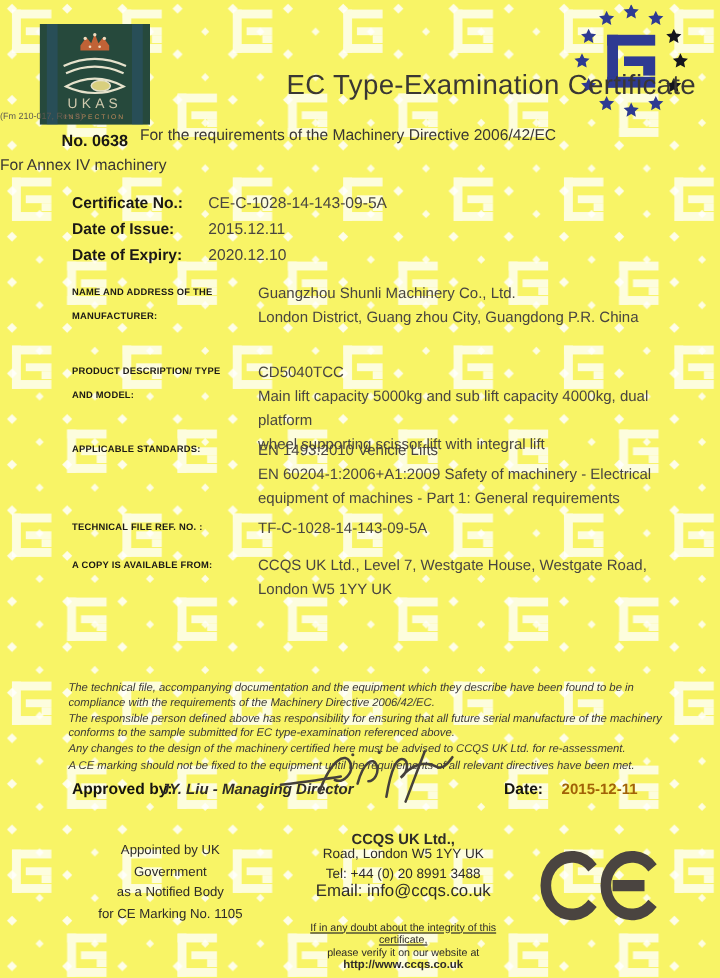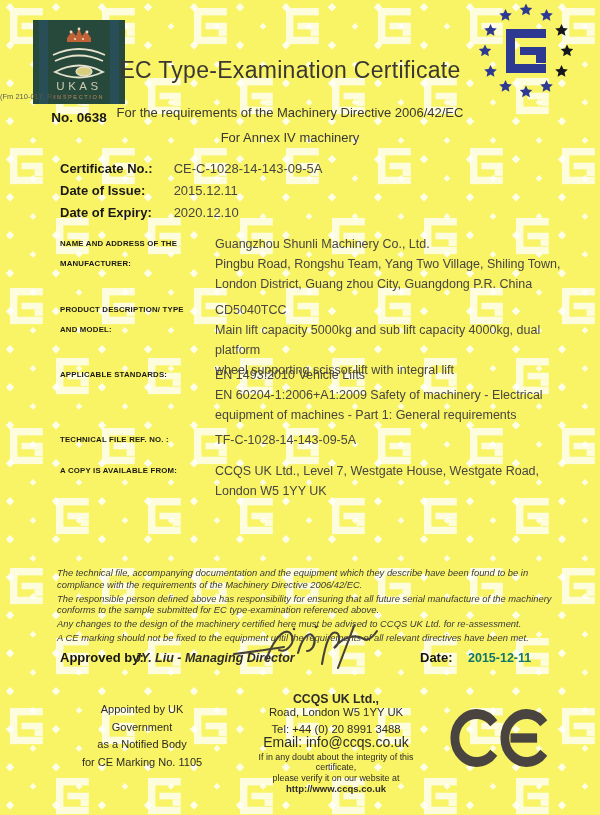--- a/index.html
+++ b/index.html
@@ -6,25 +6,25 @@
   body{width:600px;height:815px;font-family:"Liberation Sans",sans-serif;}
   .page{position:relative;width:600px;height:815px;overflow:hidden;
         background:var(--paper-yellow,#f8f466);}
   .bg{position:absolute;left:0;top:0;z-index:0;}
   .abs{position:absolute;z-index:2;}
 
   
   .ukas-box{left:33px;top:20px;width:92px;height:84px;border-radius:10px;}
   .ukas-no{left:20px;top:110px;width:118px;text-align:center;
            font-size:13.5px;font-weight:bold;color:#191713;}
-  .title{left:0;right:20px;top:57px;text-align:center;font-size:23px;
+  .title{left:0;right:20px;top:57px;text-align:right;font-size:23px;
          color:var(--ink-dark,#3a3733);letter-spacing:.3px;}
   .formref{left:0;right:20px;top:92px;text-align:left;font-size:7.5px;color:#5c5850;}
   .sub1{left:0;right:20px;top:105px;text-align:center;font-size:13px;color:var(--ink-dark,#3a3733);}
-  .sub2{left:0;right:20px;top:130px;text-align:center;font-size:13px;color:var(--ink-dark,#3a3733);}
+  .sub2{left:0;right:20px;top:130px;text-align:left;font-size:13px;color:var(--ink-dark,#3a3733);}
   .eu-logo{left:477px;top:4px;}
 
   
   .crow{left:60px;height:22px;line-height:22px;font-size:13px;white-space:nowrap;}
   .clabel{display:inline-block;width:110px;font-weight:bold;color:var(--label-black,#1b1815);}
   .cvalue{color:var(--text-gray,#494540);}
 
   
   .field{left:0;width:600px;}
   .flabel{position:absolute;left:60px;width:150px;font-size:7.8px;font-weight:bold;
@@ -35,32 +35,32 @@
   
   .legal{left:57px;top:567px;width:514px;}
   .legal p{margin:0 0 2.5px 0;font-style:italic;font-size:9.4px;line-height:11.5px;
            color:#3c3936;}
 
   
   .app-label{left:60px;top:650px;font-size:13px;font-weight:bold;color:#15130f;}
   .app-name{left:134px;top:651px;font-size:12.5px;font-weight:bold;font-style:italic;color:#2e2b27;}
   .sig{left:230px;top:620px;}
   .date-label{left:420px;top:650px;font-size:13px;font-weight:bold;color:#15130f;}
-  .date-value{left:468px;top:651px;font-size:12.5px;font-weight:bold;color:#0f766e;}
+  .date-value{left:468px;top:651px;font-size:12.5px;font-weight:bold;color:#a16207;}
 
   
   .nb{left:70px;top:701px;width:144px;text-align:center;font-size:11px;
       line-height:17.5px;color:#2e2b28;}
   .co{left:238px;top:692px;width:196px;text-align:center;color:#2e2b28;}
   .co-name{font-size:12.3px;font-weight:bold;line-height:14px;}
   .co-addr{font-size:11.3px;line-height:13.5px;}
   .co-tel{font-size:11.3px;line-height:13.5px;margin-top:3px;}
   .co-email{font-size:14px;line-height:13.5px;}
   .co-note{font-size:8.9px;line-height:10.5px;}
-  .co-note.first{margin-top:2px;}
+  .co-note.first{margin-top:18px;text-decoration:underline;}
   .co-web{font-size:9.5px;font-weight:bold;line-height:11px;}
   .ce{left:450px;top:706px;}
 </style>
 </head>
 <body>
 
 <div class="page">
 
   <svg class="bg" width="600" height="815" viewBox="0 0 600 815">
     <defs>
@@ -150,21 +150,20 @@
     <span class="cvalue">2020.12.10</span>
   </div>
 
   <div class="abs field" style="top:234px">
     <div class="flabel">
       <div>NAME AND ADDRESS OF THE</div>
       <div>MANUFACTURER:</div>
     </div>
     <div class="fvalue">
       <div>Guangzhou Shunli Machinery Co., Ltd.</div>
-      <div>Pingbu Road, Rongshu Team, Yang Two Village, Shiling Town,</div>
       <div>London District, Guang zhou City, Guangdong P.R. China</div>
     </div>
   </div>
 
   <div class="abs field" style="top:300px">
     <div class="flabel">
       <div>PRODUCT DESCRIPTION/ TYPE</div>
       <div>AND MODEL:</div>
     </div>
     <div class="fvalue">

